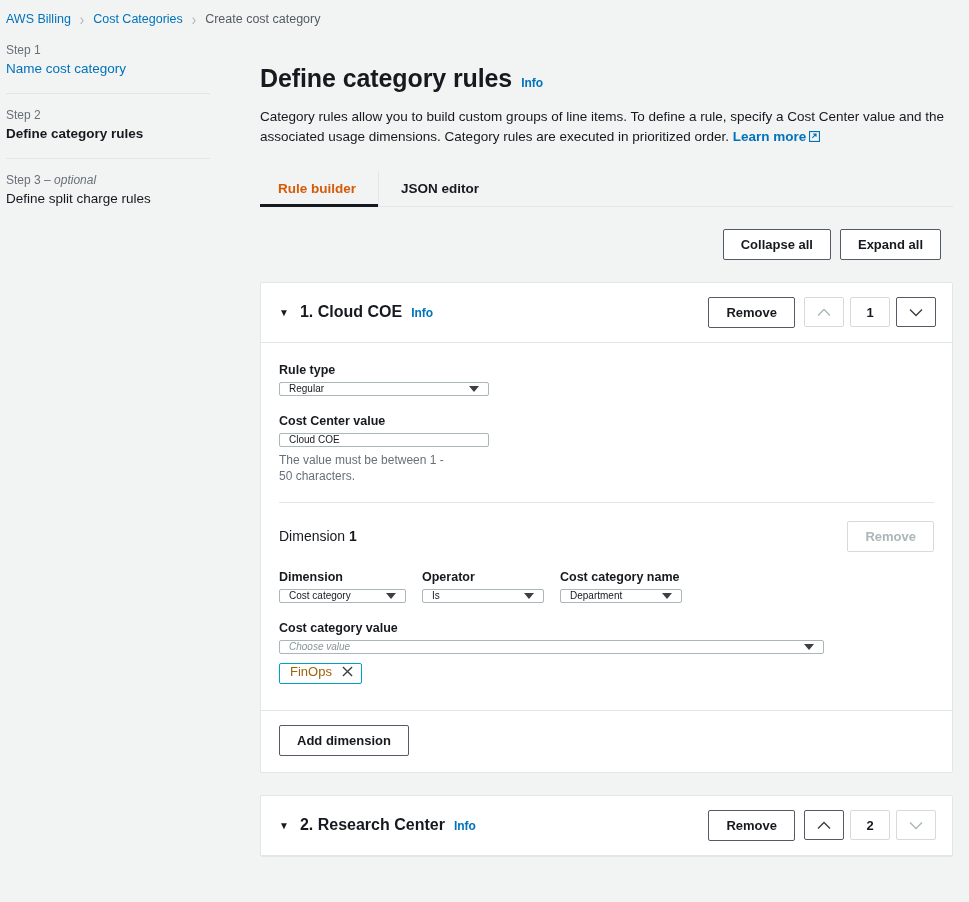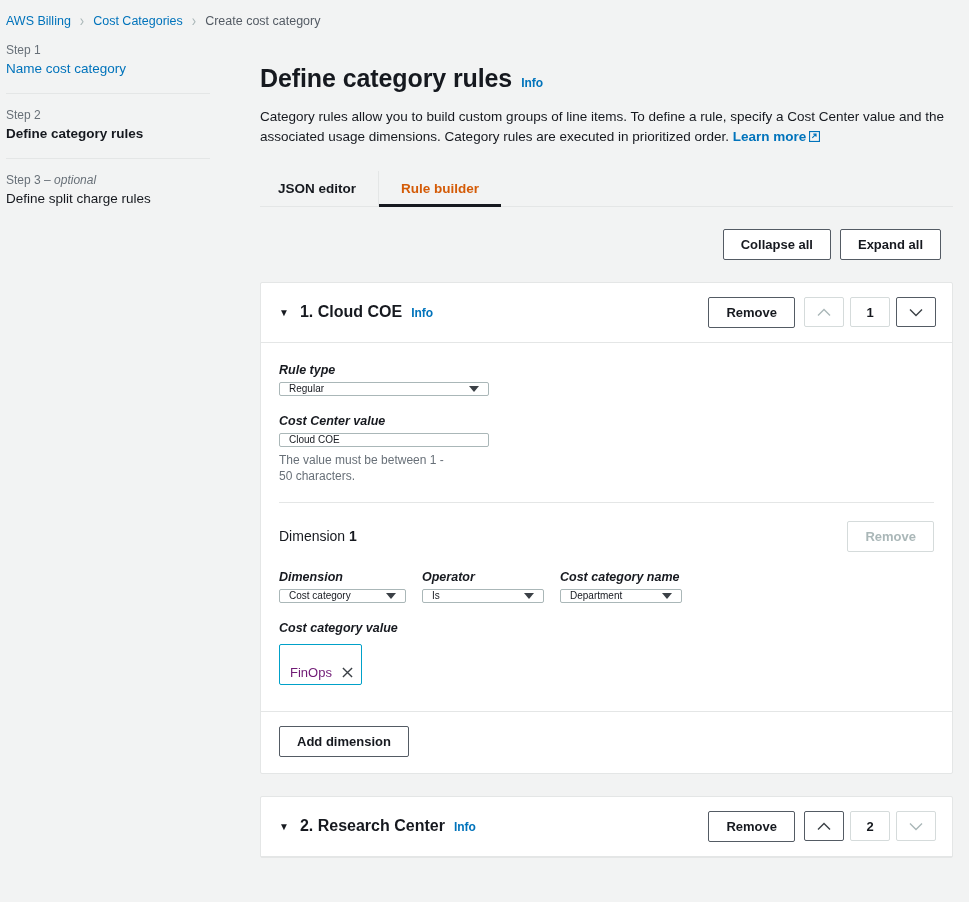--- a/index.html
+++ b/index.html
@@ -12,22 +12,22 @@
     background: #f2f3f3;
     font-family: "Liberation Sans", sans-serif;
     color: #16191f;
     -webkit-font-smoothing: antialiased;
   }
 
   
   .breadcrumb {
     height: 28px;
     display: flex;
-    align-items: flex-end;
-    padding: 4px 0 0 6px;
+    align-items: flex-start;
+    padding: 12px 0 0 6px;
     font-size: 12.5px;
     background: #f2f3f3;
   }
   .bc-link { color: #0073bb; cursor: pointer; }
   .bc-current { color: #545b64; }
   .bc-sep {
     color: #aab7b8;
     margin: 0 9px;
     font-size: 13px;
     display: inline-block;
@@ -220,21 +220,20 @@
 
   
   .card-body { padding: 20px 18px 4px 18px; }
   .field { margin-bottom: 18px; }
   .field-label {
     font-size: 12.5px;
     font-weight: bold;
     color: #16191f;
     margin-bottom: 5px;
     display: block;
-    font-style: italic;
   }
   .hint {
     font-size: 12px;
     color: #687078;
     line-height: 1.35;
     margin-top: 5px;
     max-width: 180px;
   }
 
   .select, .textinput {
@@ -295,23 +294,23 @@
     flex-wrap: wrap;
     margin-top: 9px;
   }
   .token {
     display: inline-flex;
     align-items: center;
     gap: 10px;
     border: 1px solid #00a1c9;
     border-radius: 2px;
     background: #fff;
-    padding: 20px 8px 4px 10px;
+    padding: 0 8px 4px 10px;
     font-size: 13px;
-    color: #701a75;
+    color: #a16207;
   }
   .token .tok-x {
     cursor: pointer;
     display: inline-flex;
     align-items: center;
   }
 
   .card-footer {
     border-top: 1px solid #e4e6e6;
     padding: 14px 18px 16px 18px;
@@ -360,25 +359,25 @@
     </div>
 
     <p class="page-desc">
       <span>Category rules allow you to build custom groups of line items. To define a rule, specify a Cost Center value and the associated usage dimensions. Category rules are executed in prioritized order. </span><a class="ext-link"><span>Learn more</span><span class="ext-icon"><svg width="11" height="11" viewBox="0 0 12 12">
               <rect x="0.6" y="0.6" width="10.8" height="10.8" fill="none" stroke="#0073bb" stroke-width="1.2"></rect>
               <path d="M3.6 7.4L7.6 3.4 M4.7 3.4h3v3" fill="none" stroke="#0073bb" stroke-width="1.2"></path>
             </svg></span></a>
     </p>
 
     <div class="tabs">
+      <div class="tab active">
+        <span>Rule builder</span>
+      </div>
       <div class="tab">
         <span>JSON editor</span>
-      </div>
-      <div class="tab active">
-        <span>Rule builder</span>
       </div>
     </div>
 
     <div class="toolbar">
       <button class="btn">Collapse all</button>
       <button class="btn">Expand all</button>
     </div>
 
     <section class="card">
 
@@ -454,20 +453,24 @@
             <label class="field-label">Cost category name</label>
             <div class="select w-122">
               <span class="sel-value">Department</span>
               <span class="sel-caret"></span>
             </div>
           </div>
         </div>
 
         <div class="field">
           <label class="field-label">Cost category value</label>
+          <div class="select w-545">
+            <span class="sel-value placeholder">Choose value</span>
+            <span class="sel-caret"></span>
+          </div>
           <div class="token-row">
             <span class="token">
               <span>FinOps</span>
               <span class="tok-x">
                   <svg width="11" height="11" viewBox="0 0 12 12">
                     <path d="M1 1L11 11M11 1L1 11" stroke="#3b4046" stroke-width="1.5" fill="none"></path>
                   </svg>
                 </span>
             </span>
           </div>

